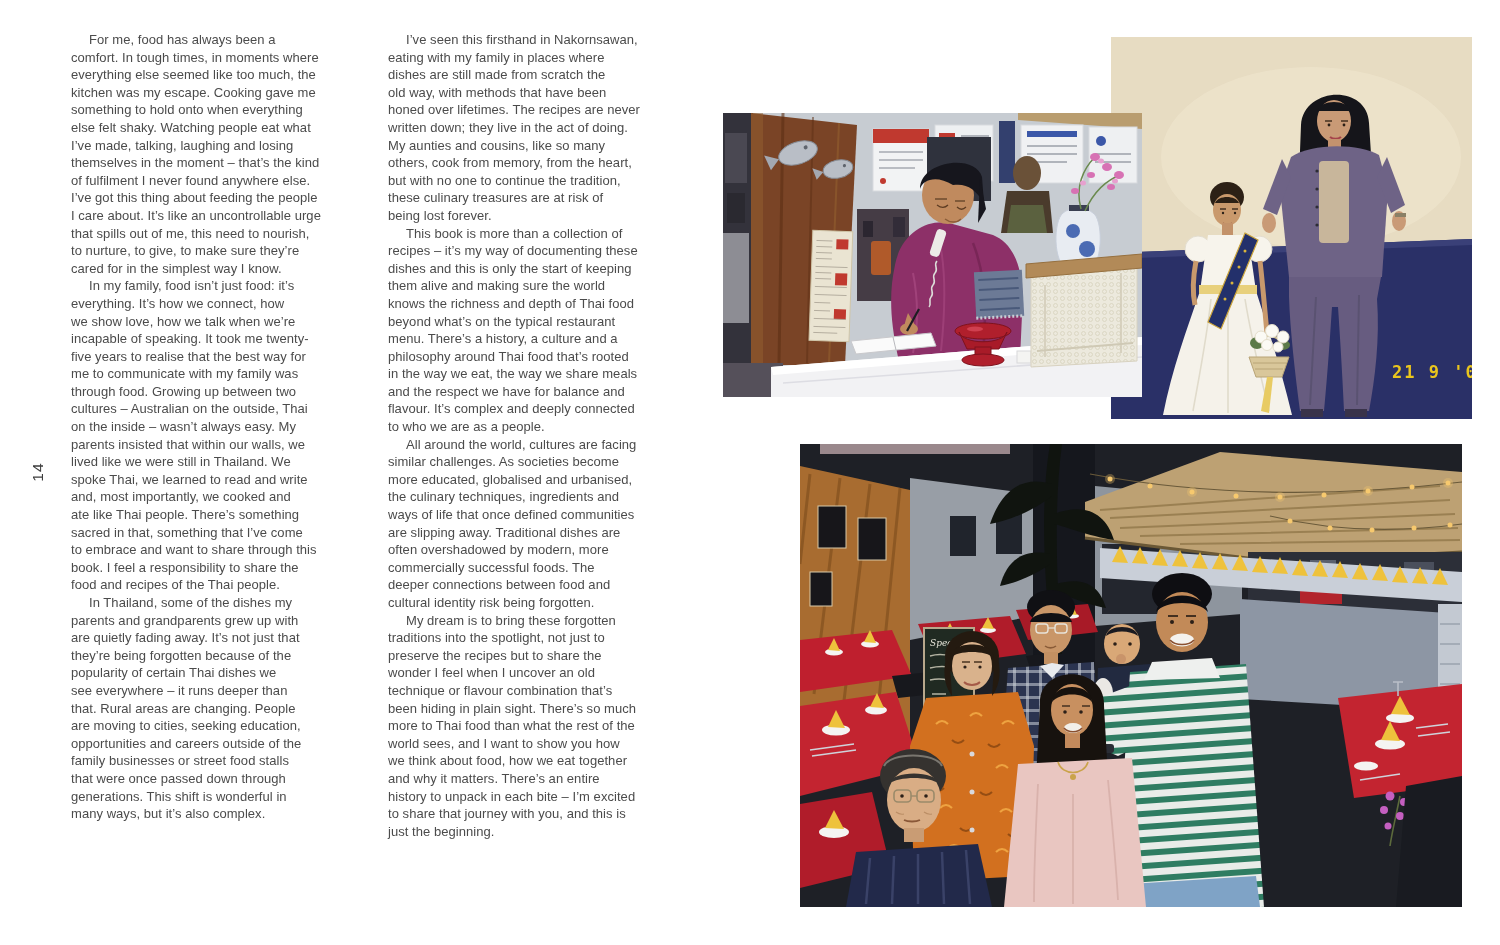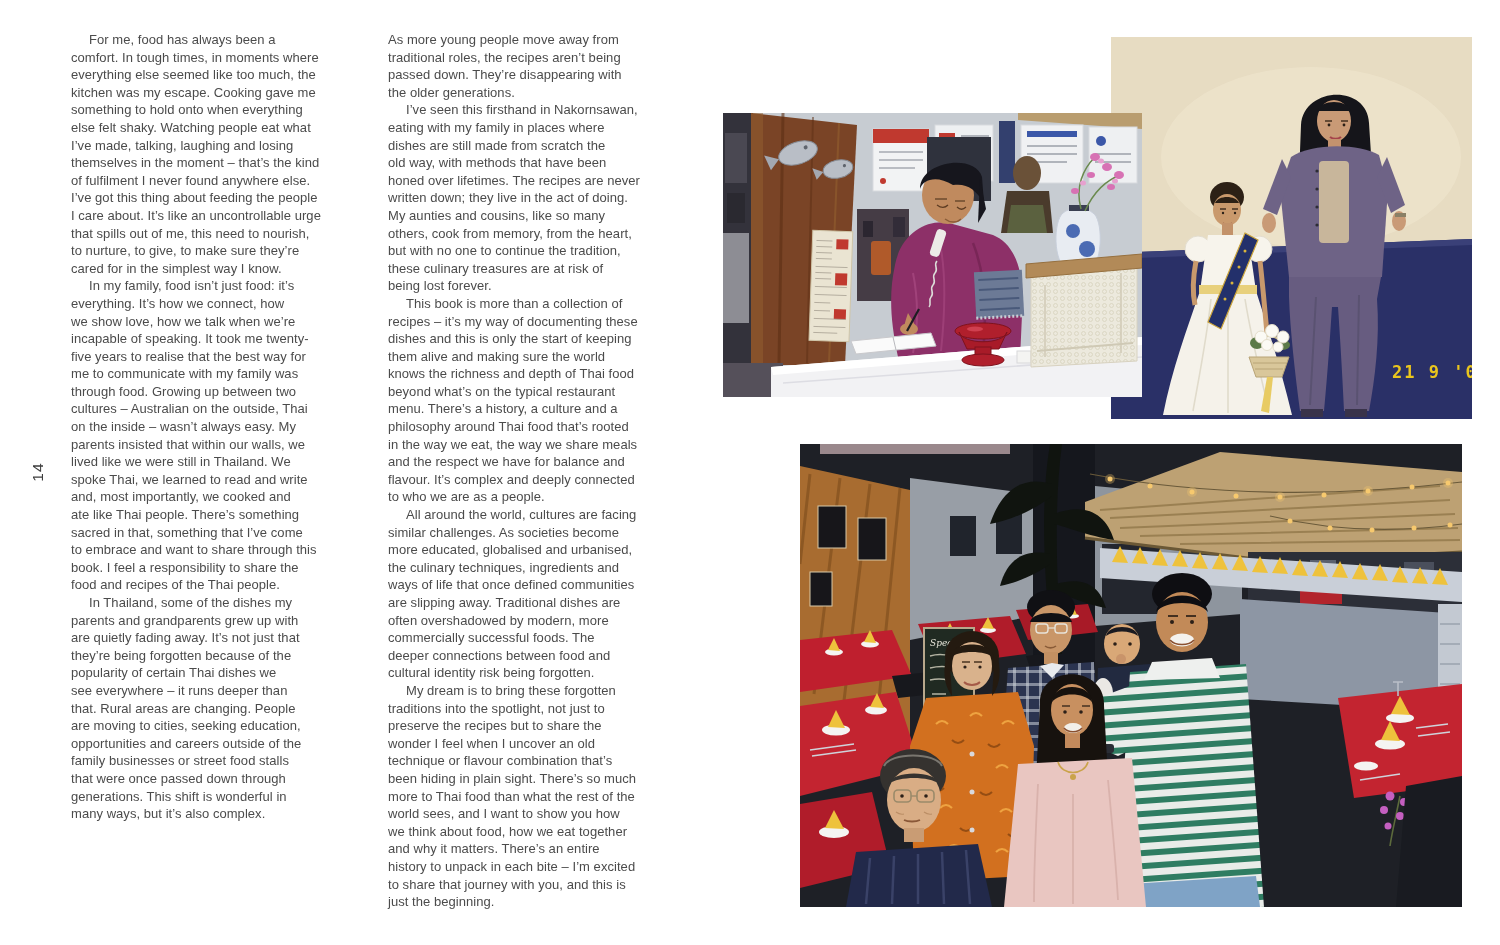--- a/index.html
+++ b/index.html
@@ -27,21 +27,20 @@
 <div class="page">
 
   <div class="page-number">14</div>
 
   <div class="col col1">
       <p class="para indent">For me, food has always been a<br>comfort. In tough times, in moments where<br>everything else seemed like too much, the<br>kitchen was my escape. Cooking gave me<br>something to hold onto when everything<br>else felt shaky. Watching people eat what<br>I’ve made, talking, laughing and losing<br>themselves in the moment – that’s the kind<br>of fulfilment I never found anywhere else.<br>I’ve got this thing about feeding the people<br>I care about. It’s like an uncontrollable urge<br>that spills out of me, this need to nourish,<br>to nurture, to give, to make sure they’re<br>cared for in the simplest way I know.</p>
       <p class="para indent">In my family, food isn’t just food: it’s<br>everything. It’s how we connect, how<br>we show love, how we talk when we’re<br>incapable of speaking. It took me twenty-<br>five years to realise that the best way for<br>me to communicate with my family was<br>through food. Growing up between two<br>cultures – Australian on the outside, Thai<br>on the inside – wasn’t always easy. My<br>parents insisted that within our walls, we<br>lived like we were still in Thailand. We<br>spoke Thai, we learned to read and write<br>and, most importantly, we cooked and<br>ate like Thai people. There’s something<br>sacred in that, something that I’ve come<br>to embrace and want to share through this<br>book. I feel a responsibility to share the<br>food and recipes of the Thai people.</p>
       <p class="para indent">In Thailand, some of the dishes my<br>parents and grandparents grew up with<br>are quietly fading away. It’s not just that<br>they’re being forgotten because of the<br>popularity of certain Thai dishes we<br>see everywhere – it runs deeper than<br>that. Rural areas are changing. People<br>are moving to cities, seeking education,<br>opportunities and careers outside of the<br>family businesses or street food stalls<br>that were once passed down through<br>generations. This shift is wonderful in<br>many ways, but it’s also complex.</p>
     </div>
   <div class="col col2">
-      <p class="para">As more young people move away from<br>traditional roles, the recipes aren’t being<br>passed down. They’re disappearing with<br>the older generations.</p>
       <p class="para indent">I’ve seen this firsthand in Nakornsawan,<br>eating with my family in places where<br>dishes are still made from scratch the<br>old way, with methods that have been<br>honed over lifetimes. The recipes are never<br>written down; they live in the act of doing.<br>My aunties and cousins, like so many<br>others, cook from memory, from the heart,<br>but with no one to continue the tradition,<br>these culinary treasures are at risk of<br>being lost forever.</p>
       <p class="para indent">This book is more than a collection of<br>recipes – it’s my way of documenting these<br>dishes and this is only the start of keeping<br>them alive and making sure the world<br>knows the richness and depth of Thai food<br>beyond what’s on the typical restaurant<br>menu. There’s a history, a culture and a<br>philosophy around Thai food that’s rooted<br>in the way we eat, the way we share meals<br>and the respect we have for balance and<br>flavour. It’s complex and deeply connected<br>to who we are as a people.</p>
       <p class="para indent">All around the world, cultures are facing<br>similar challenges. As societies become<br>more educated, globalised and urbanised,<br>the culinary techniques, ingredients and<br>ways of life that once defined communities<br>are slipping away. Traditional dishes are<br>often overshadowed by modern, more<br>commercially successful foods. The<br>deeper connections between food and<br>cultural identity risk being forgotten.</p>
       <p class="para indent">My dream is to bring these forgotten<br>traditions into the spotlight, not just to<br>preserve the recipes but to share the<br>wonder I feel when I uncover an old<br>technique or flavour combination that’s<br>been hiding in plain sight. There’s so much<br>more to Thai food than what the rest of the<br>world sees, and I want to show you how<br>we think about food, how we eat together<br>and why it matters. There’s an entire<br>history to unpack in each bite – I’m excited<br>to share that journey with you, and this is<br>just the beginning.</p>
     </div>
 
   <div class="photo" id="photo-counter">
     <svg viewBox="0 0 419 284" preserveAspectRatio="none">
       <defs>
         <pattern id="p1-lace" width="7" height="7" patternUnits="userSpaceOnUse">

